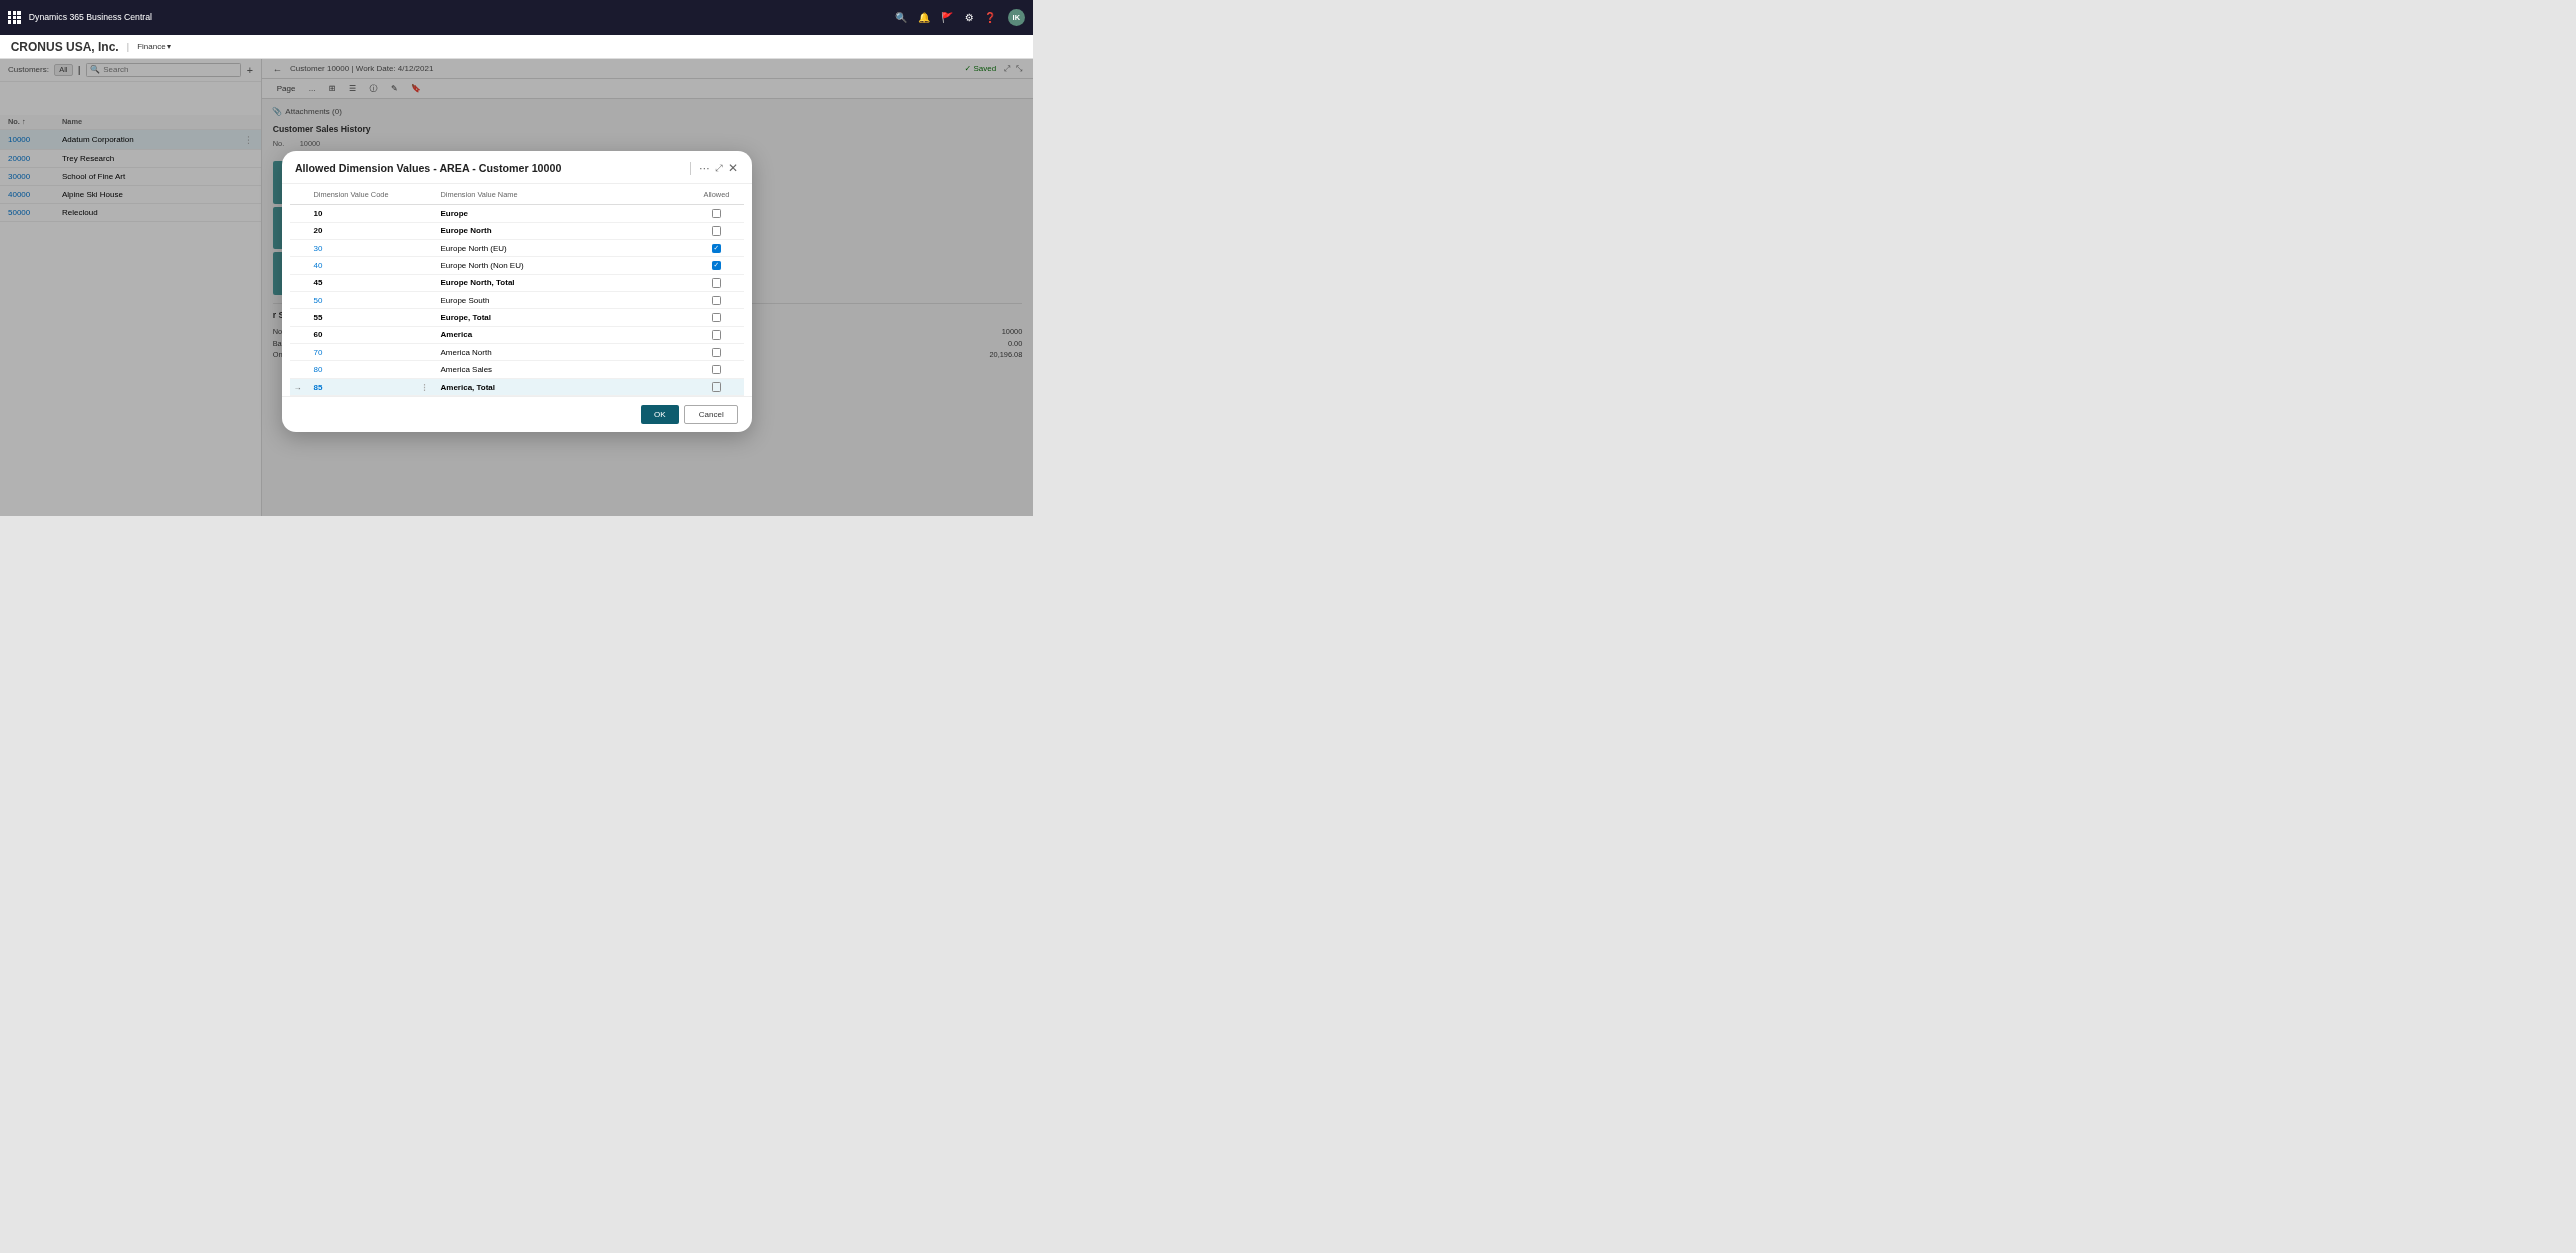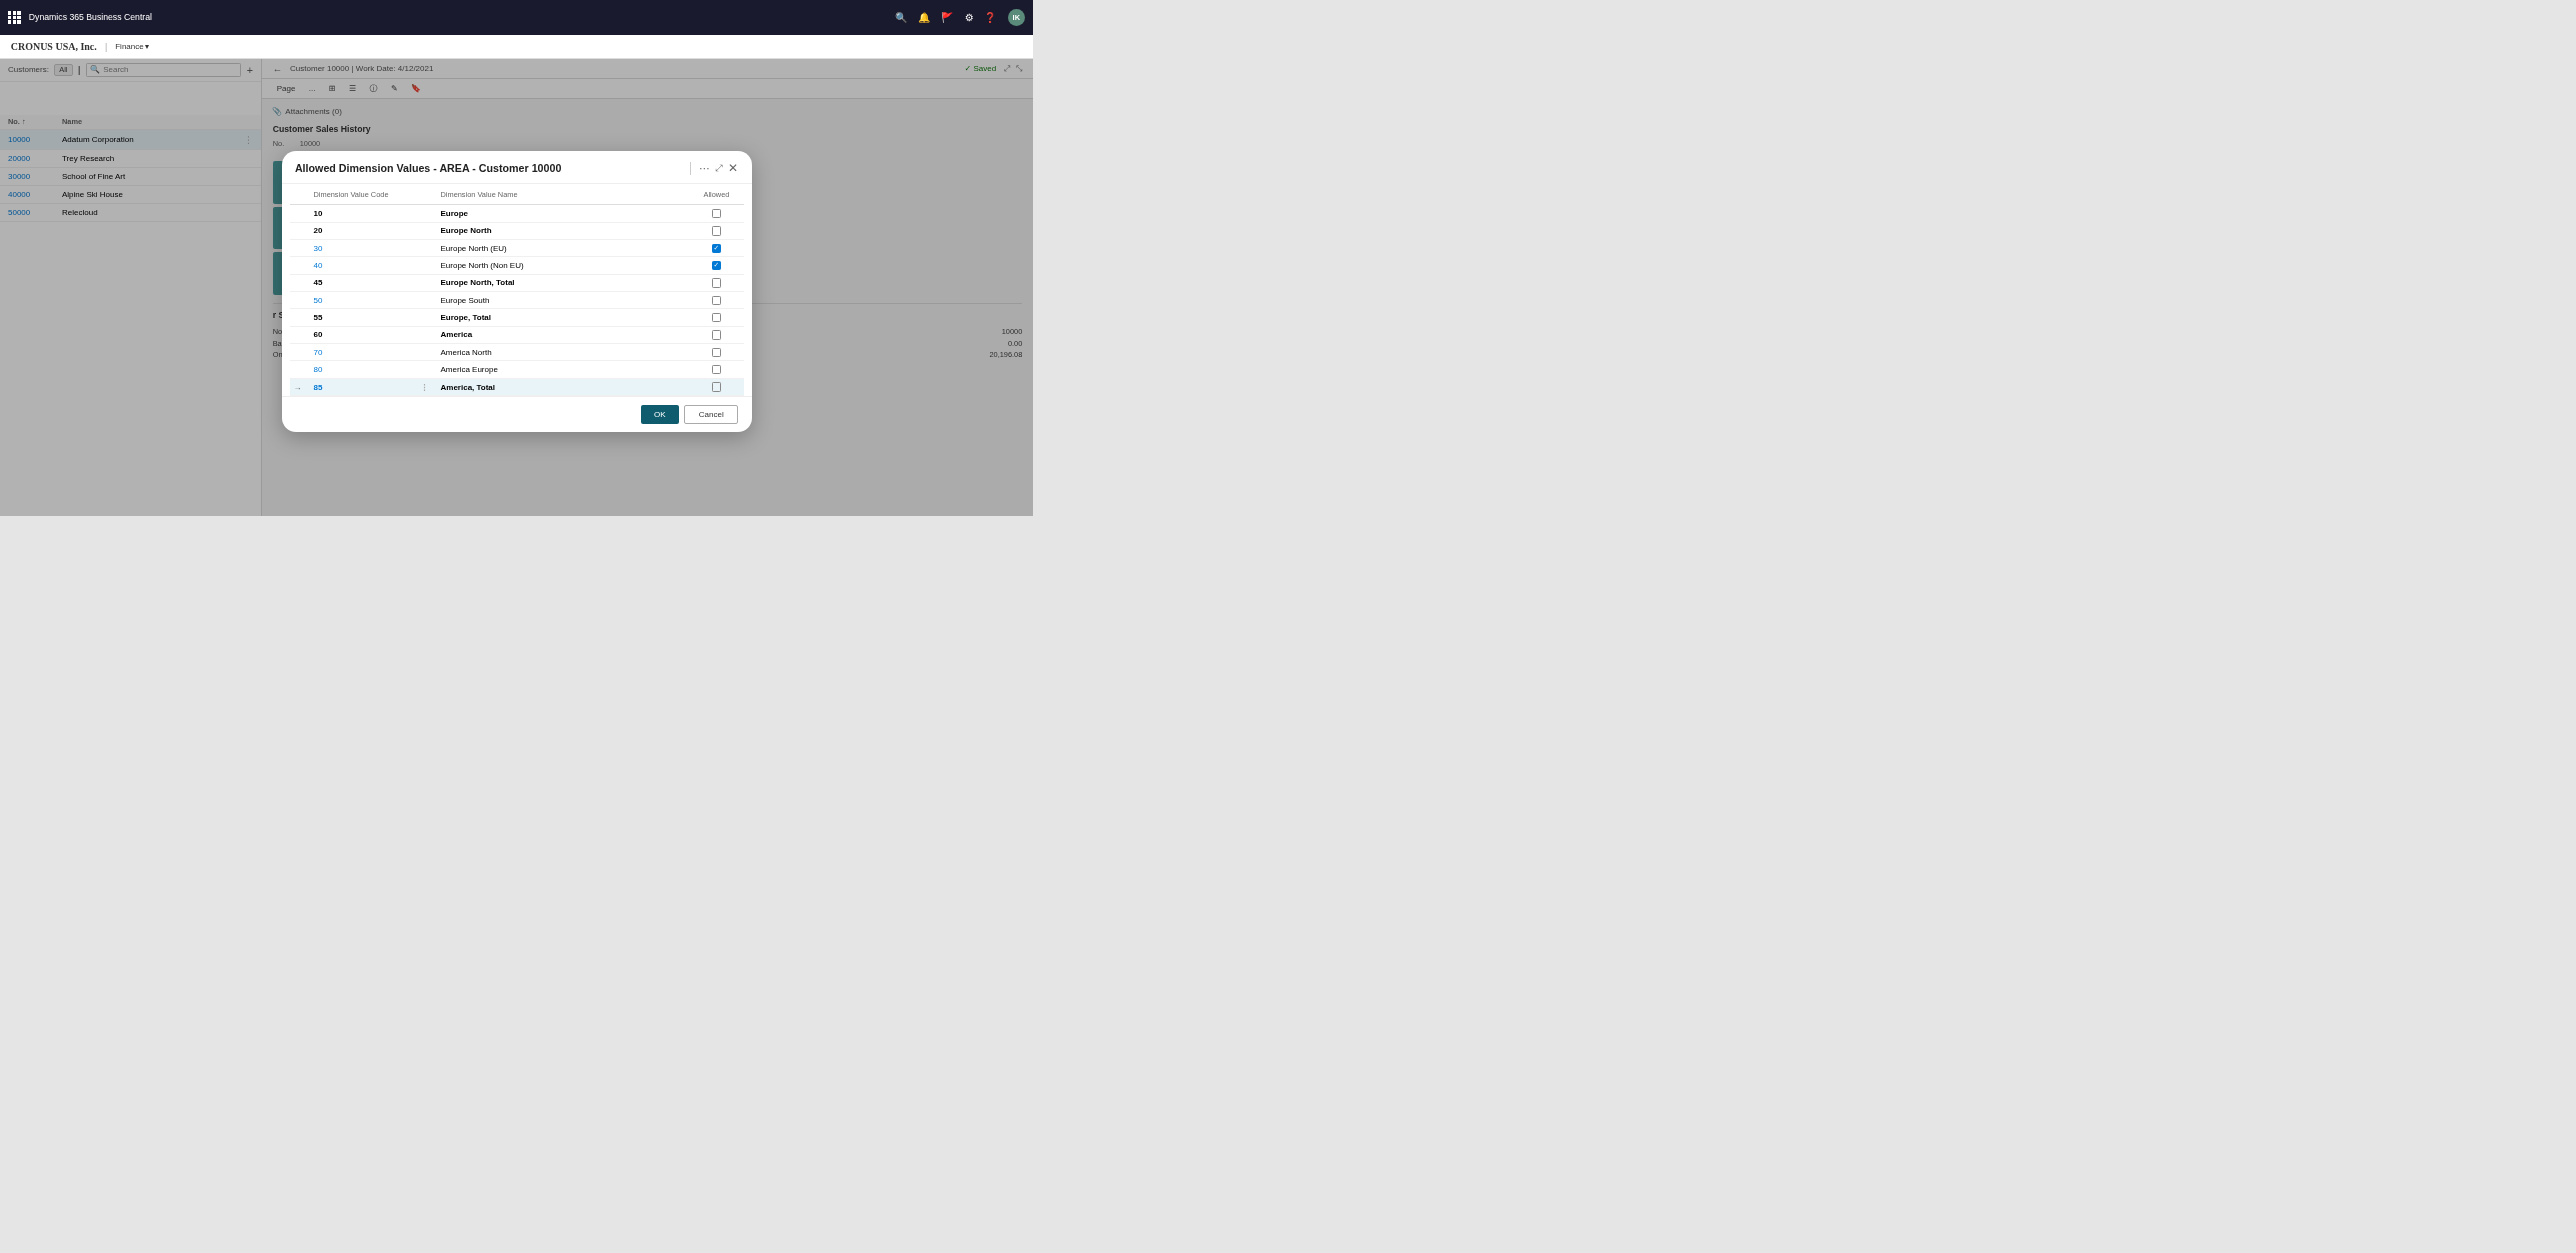--- a/index.html
+++ b/index.html
@@ -25,21 +25,21 @@
     
     .second-nav {
       height: 24px;
       background: white;
       display: flex;
       align-items: center;
       padding: 0 10.7px;
       border-bottom: 0.7px solid #ddd;
       gap: 5.4px;
     }
-    .company-name { font-weight: 600; font-size: 10px; color: #333; font-family: Liberation Serif, serif; }
+    .company-name { font-weight: 600; font-size: 12px; color: #333; }
     .nav-sep { color: #aaa; margin: 0 2.7px; }
     .finance-btn { font-size: 8px; color: #333; display: flex; align-items: center; gap: 1.3px; cursor: pointer; }
 
     
     .content-area {
       display: flex;
       height: calc(516px - 51px);
       position: relative;
     }
     .left-panel {
@@ -478,21 +478,21 @@
               <td class="col-code"><a class="link-code">70</a></td>
               <td></td>
               <td>America North</td>
               <td class="col-allowed"><span class="checkbox"></span></td>
             </tr>
 
             <tr>
               <td></td>
               <td class="col-code"><a class="link-code">80</a></td>
               <td></td>
-              <td>America Europe</td>
+              <td>America Sales</td>
               <td class="col-allowed"><span class="checkbox"></span></td>
             </tr>
 
             <tr class="active-row bold-row">
               <td class="row-arrow">→</td>
               <td class="col-code"><a class="link-code">85</a></td>
               <td><span class="row-more">⋮</span></td>
               <td><strong>America, Total</strong></td>
               <td class="col-allowed"><span class="checkbox"></span></td>
             </tr>

